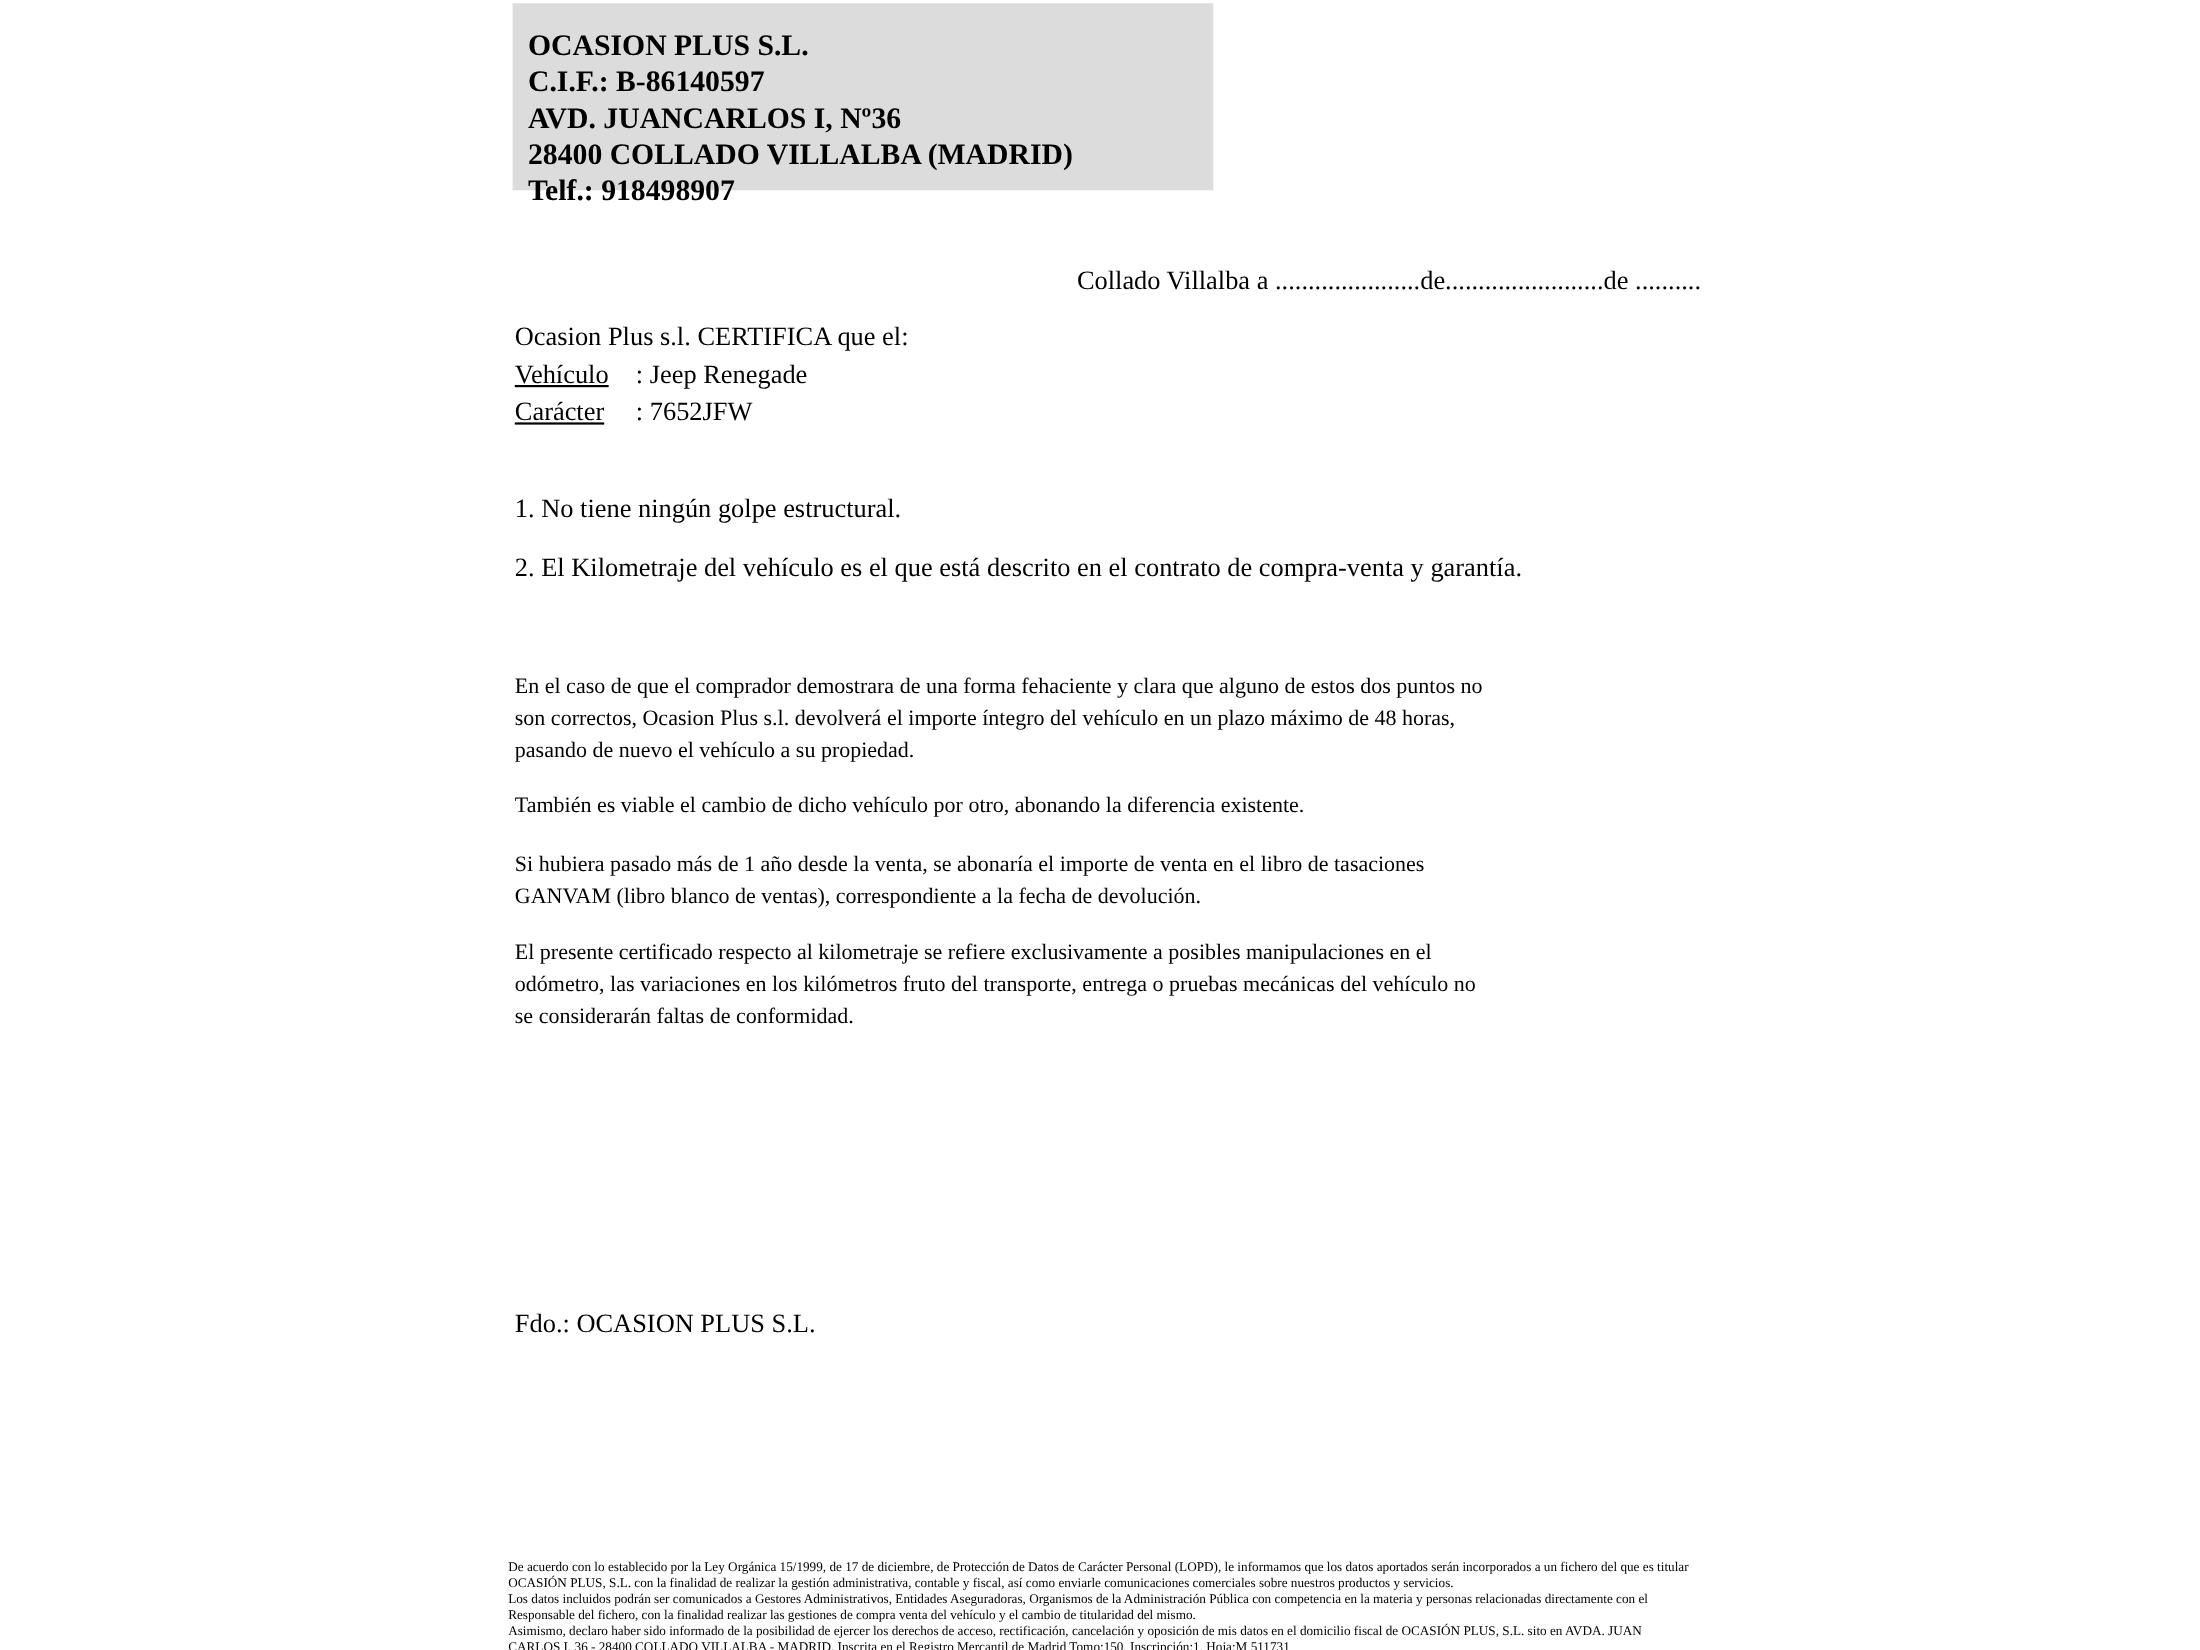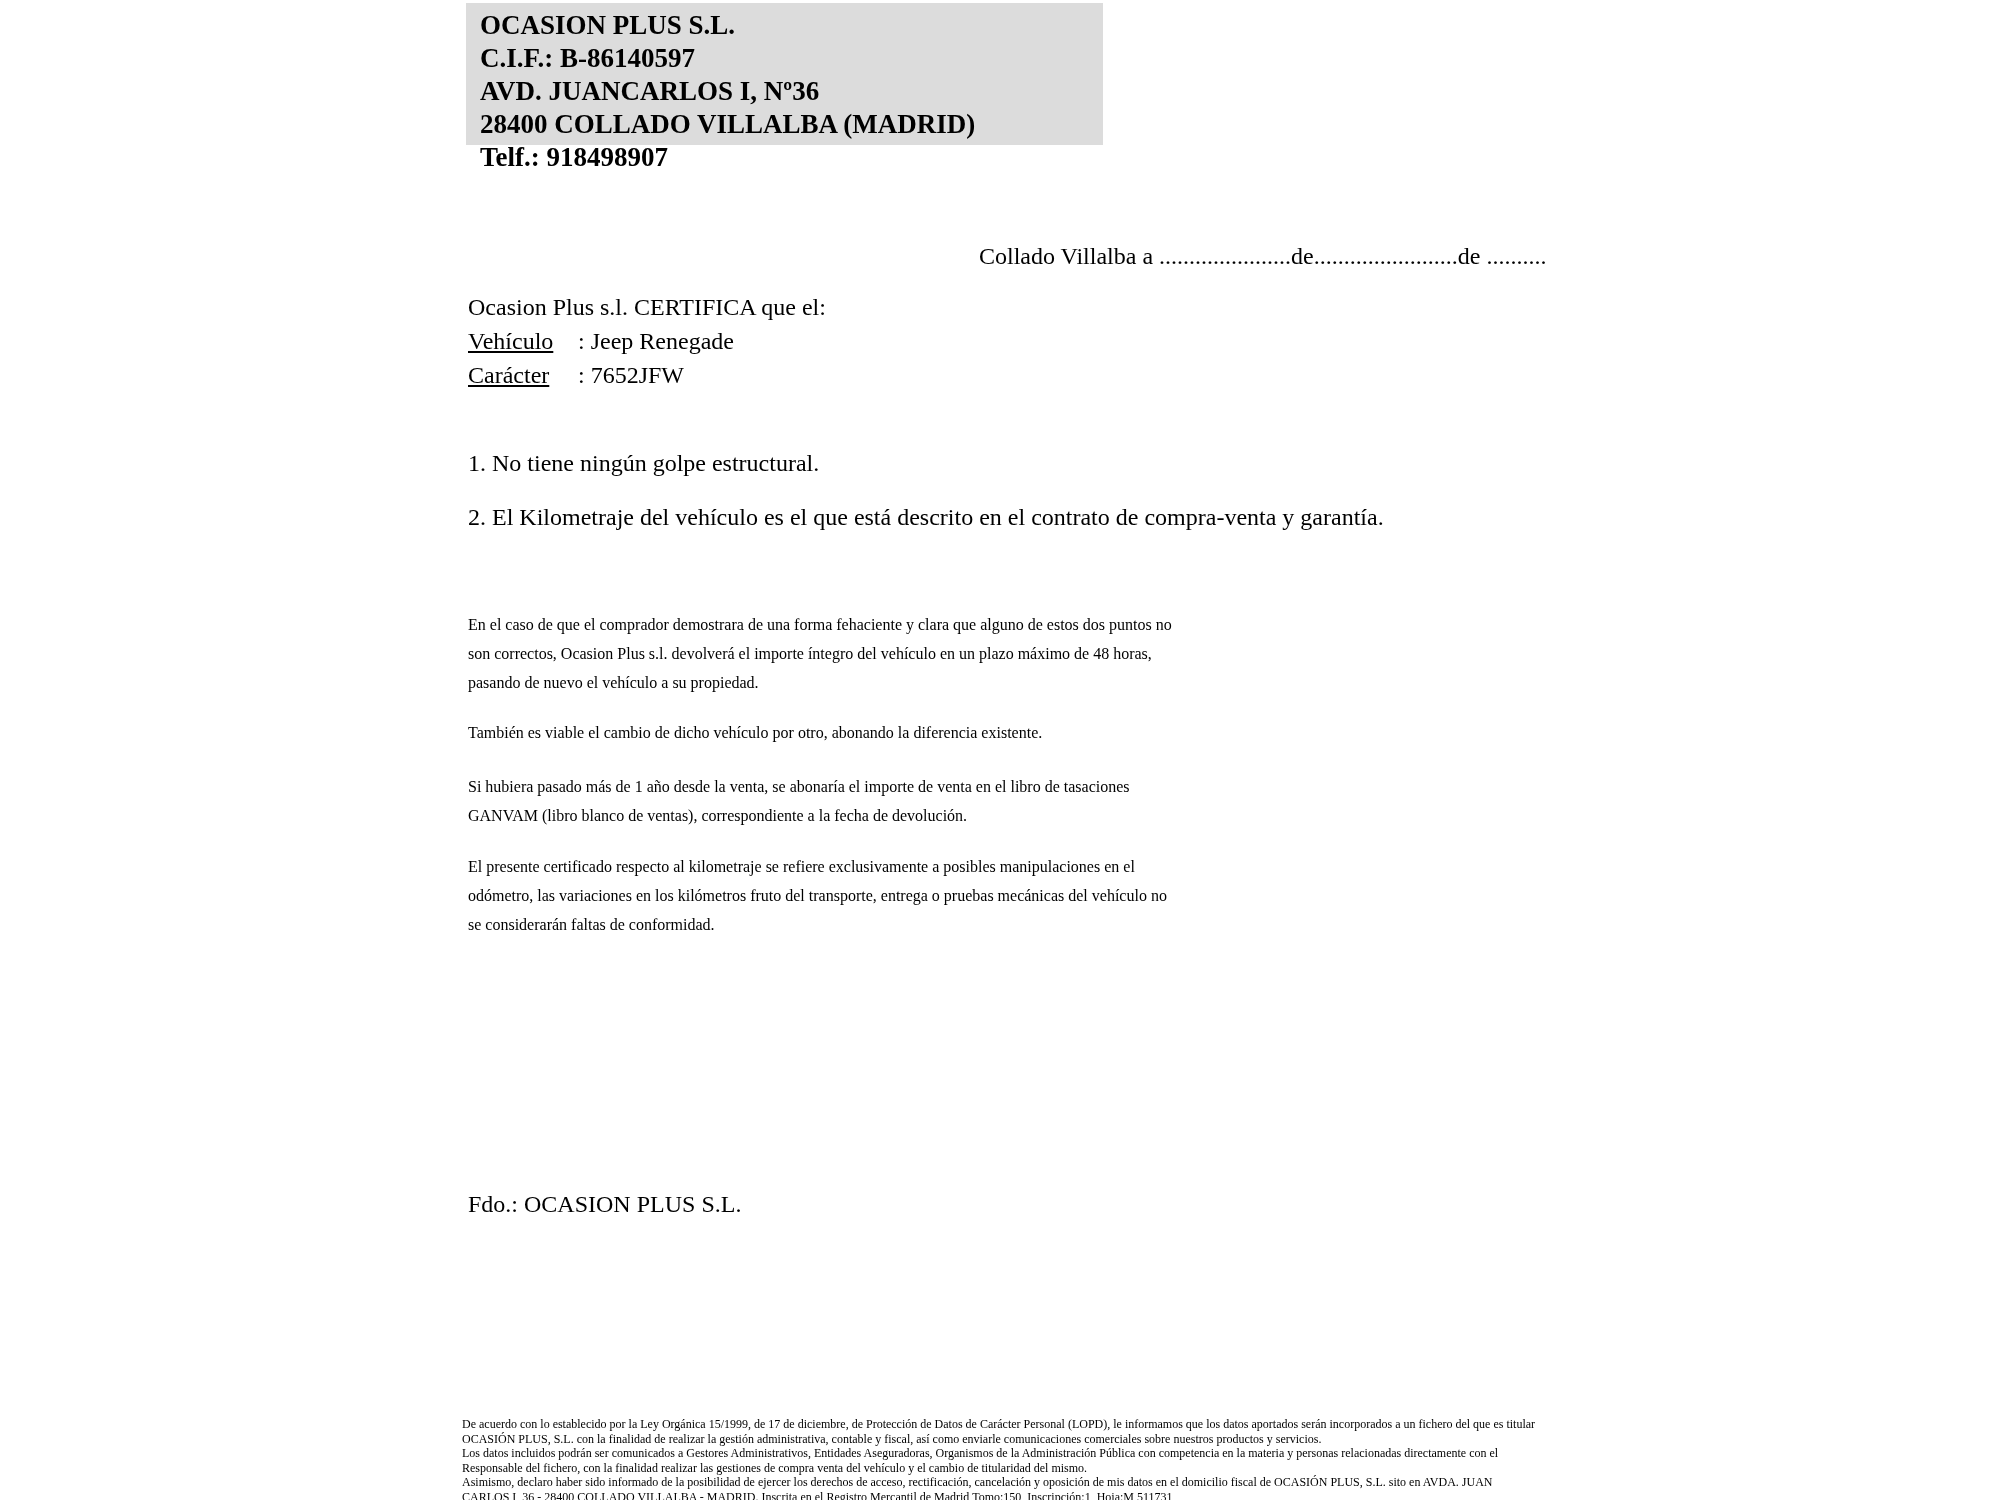--- a/index.html
+++ b/index.html
@@ -14,23 +14,23 @@
     background: #ffffff;
     overflow: hidden;
     font-family: "Liberation Serif", serif;
     color: #000000;
   }
   .header-box {
     position: absolute;
     left: 466px;
     top: 3px;
     width: 637px;
-    height: 142px;
+    height: 170px;
     background: #dcdcdc;
-    padding: 6px 0 0 14px;
+    padding: 22px 0 0 14px;
     box-sizing: border-box;
     font-weight: bold;
     font-size: 27px;
     line-height: 33px;
     white-space: nowrap;
   }
   .date-line {
     position: absolute;
     left: 950px;
     top: 242px;
@@ -61,21 +61,21 @@
     font-size: 24px;
     line-height: 29px;
     white-space: nowrap;
   }
   .point-1 { top: 449px; }
   .point-2 { top: 503px; }
   .para {
     position: absolute;
     left: 468px;
     width: 1100px;
-    font-size: 16px;
+    font-size: 20px;
     line-height: 29px;
     white-space: pre-line;
   }
   .para-1 { top: 610px; }
   .para-2 { top: 718px; }
   .para-3 { top: 772px; }
   .para-4 { top: 852px; }
   .signature {
     position: absolute;
     left: 468px;

